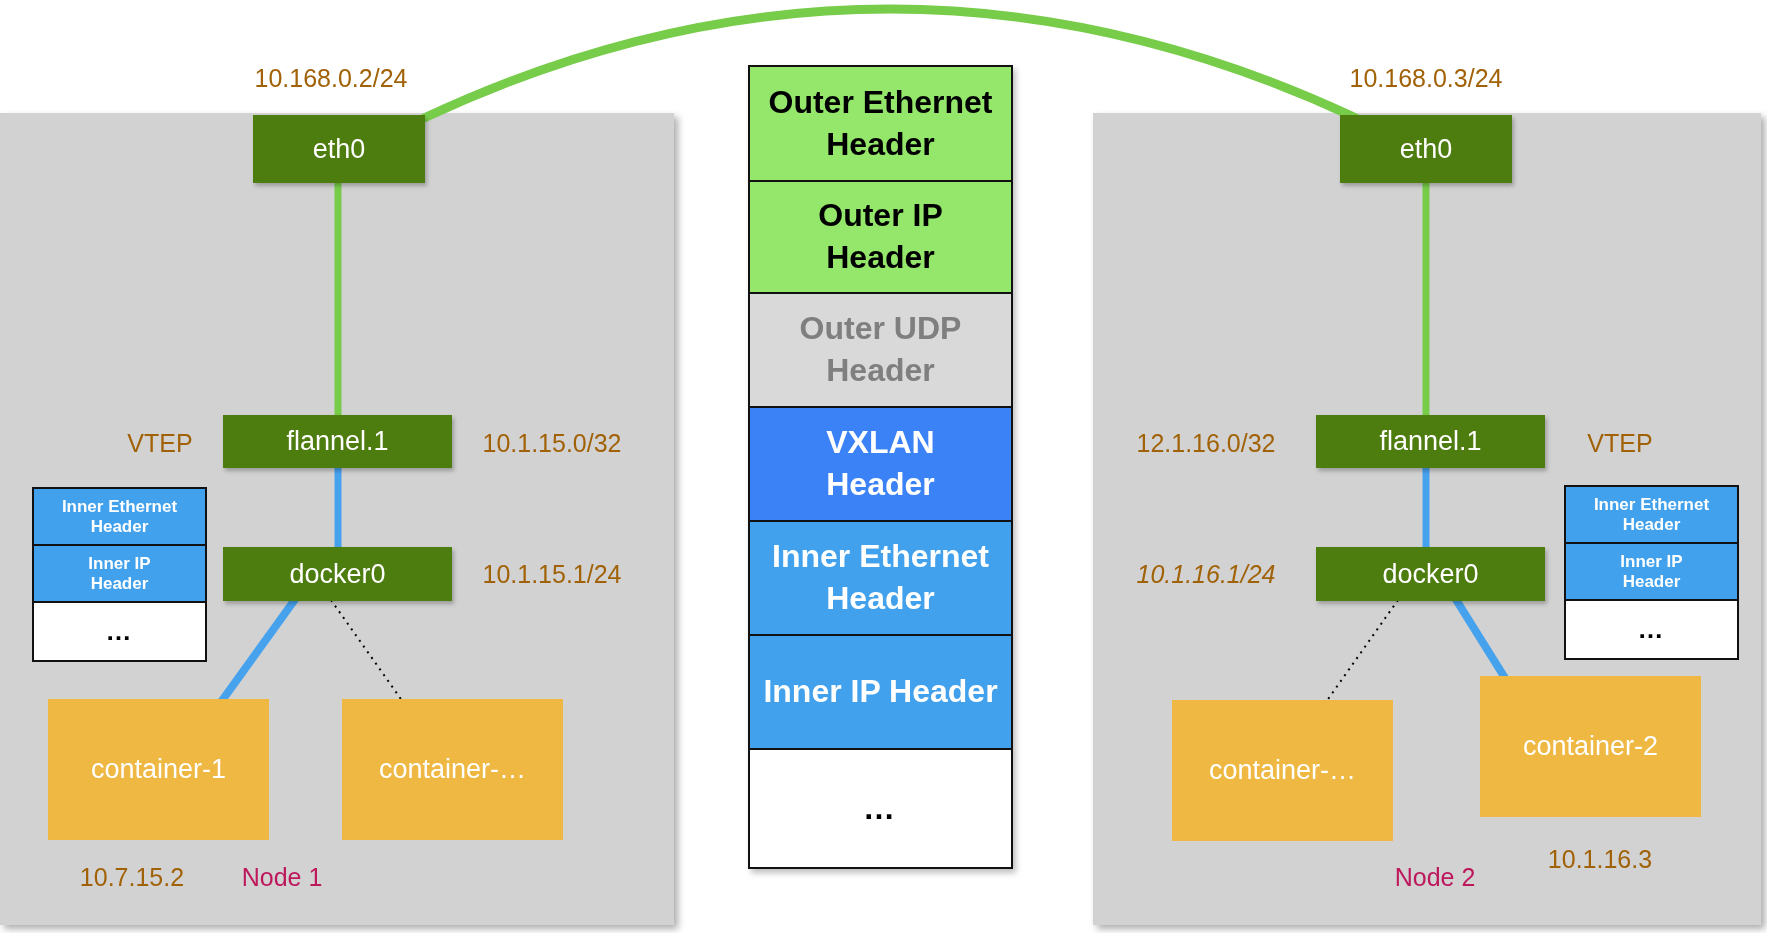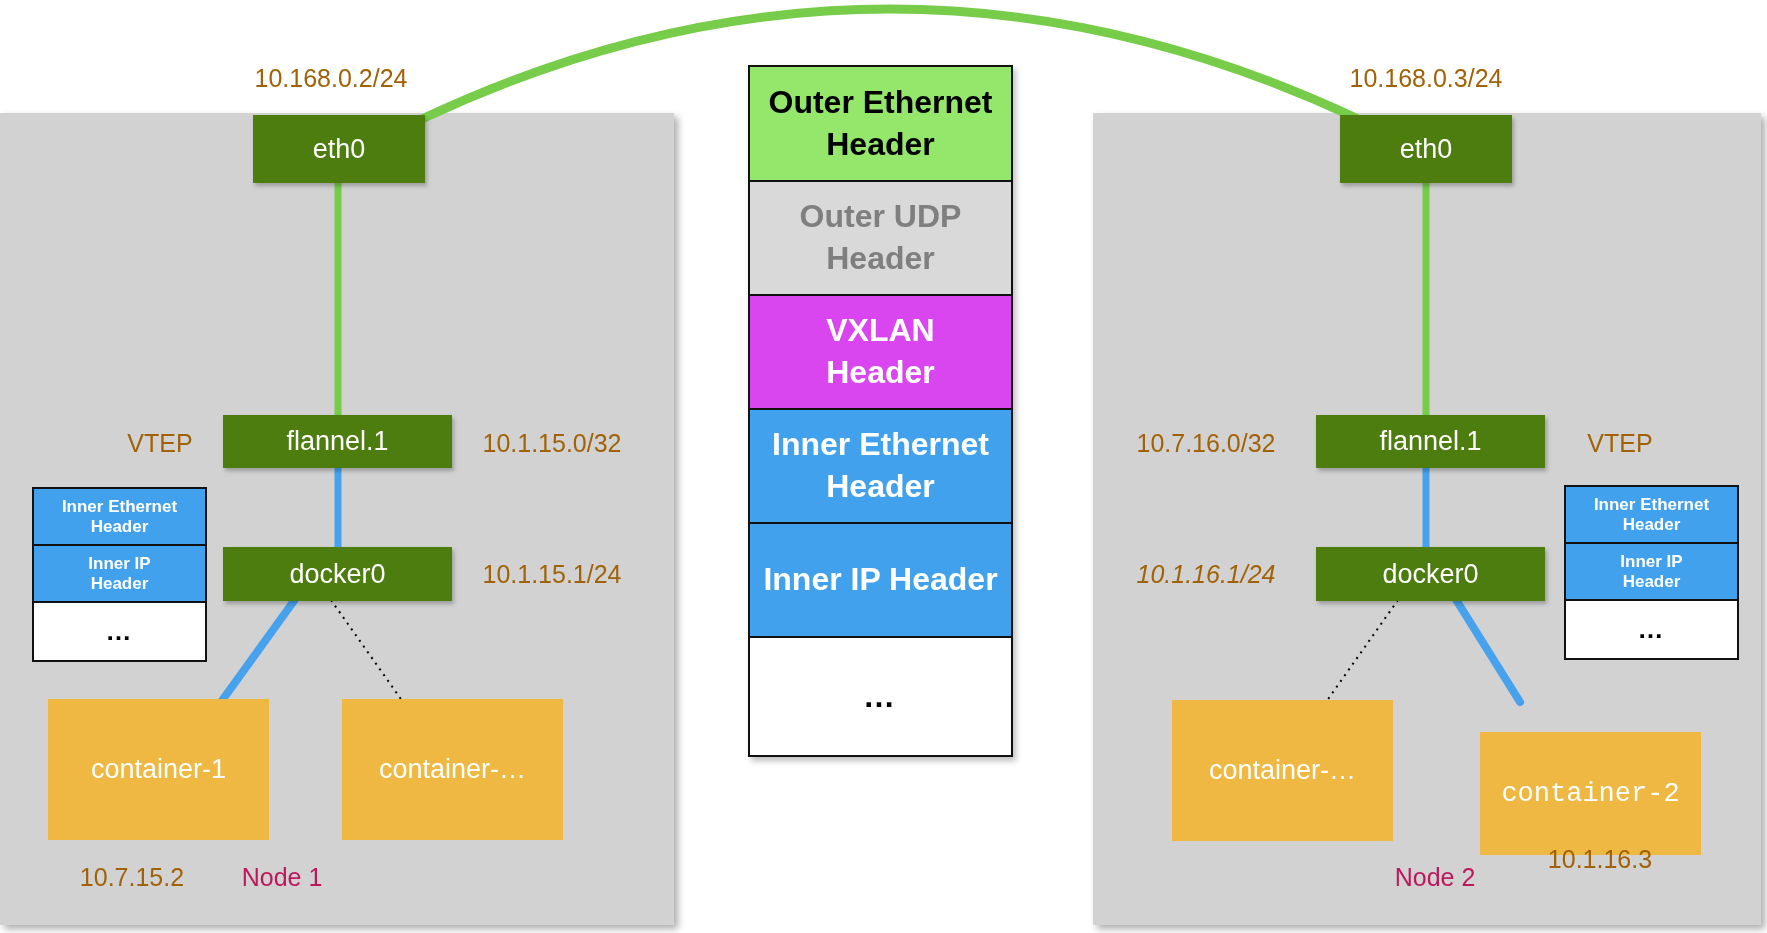--- a/index.html
+++ b/index.html
@@ -30,21 +30,21 @@
   .mini-cell.ip .txt{max-width:80px;}
   
   .pstack{border:2px solid #111;z-index:3;background:#fff;box-shadow:3px 4px 6px rgba(0,0,0,0.25);}
   .pcell{box-sizing:border-box;display:flex;align-items:center;justify-content:center;text-align:center;
          font-weight:bold;font-size:32px;line-height:1.3;border-bottom:2px solid #111;}
   .pcell:last-child{border-bottom:none;}
   .pcell .txt{max-width:235px;}
   .pcell.green{background:#94e76a;color:#000;}
   .pcell.lightgray{background:#d9d9d9;color:#7f7f7f;}
   .pcell.lightgray .txt{max-width:190px;}
-  .pcell.midgray{background:#d946ef;color:#ffffff;}
+  .pcell.midgray{background:#3b82f6;color:#ffffff;}
   .pcell.midgray .txt{max-width:135px;}
   .pcell.blue{background:#42a1ec;color:#ffffff;}
   .pcell.white{background:#ffffff;color:#000;font-size:32px;letter-spacing:3px;}
 </style>
 </head>
 <body>
 
 <div id="canvas">
 
   <div class="abs node" style="left:0;top:113px;width:674px;height:812px;"></div>
@@ -87,58 +87,61 @@
   <div class="abs container-box" style="left:48px;top:699px;width:221px;height:141px;">container-1</div>
   <div class="abs container-box" style="left:342px;top:699px;width:221px;height:141px;">container-…</div>
 
   <div class="abs lbl" style="left:42px;top:862px;width:180px;height:30px;">10.7.15.2</div>
   <div class="abs lbl white" style="left:192px;top:862px;width:180px;height:30px;">Node 1</div>
 
   <div class="abs pstack" style="left:748px;top:65px;width:261px;">
     <div class="pcell green" style="height:115px;">
         <span class="txt">Outer Ethernet Header</span>
       </div>
+    <div class="pcell green" style="height:112px;">
+        <span class="txt">Outer IP Header</span>
+      </div>
     <div class="pcell lightgray" style="height:114px;align-items:center;">
         <span class="txt">Outer UDP Header</span>
       </div>
     <div class="pcell midgray" style="height:114px;">
         <span class="txt">VXLAN Header</span>
       </div>
     <div class="pcell blue" style="height:114px;">
         <span class="txt">Inner Ethernet Header</span>
       </div>
     <div class="pcell blue" style="height:114px;">
         <span class="txt">Inner IP Header</span>
       </div>
     <div class="pcell white" style="height:117px;">
         <span>…</span>
       </div>
   </div>
 
   <div class="abs lbl" style="left:1336px;top:62px;width:180px;height:32px;">10.168.0.3/24</div>
   <div class="abs iface" style="left:1340px;top:115px;width:172px;height:68px;">eth0</div>
 
-  <div class="abs lbl" style="left:1116px;top:428px;width:180px;height:30px;">10.7.16.0/32</div>
+  <div class="abs lbl" style="left:1116px;top:428px;width:180px;height:30px;">12.1.16.0/32</div>
   <div class="abs iface" style="left:1316px;top:415px;width:229px;height:53px;">flannel.1</div>
   <div class="abs lbl" style="left:1560px;top:428px;width:120px;height:30px;">VTEP</div>
 
   <div class="abs lbl" style="left:1116px;top:559px;width:180px;height:30px;font-style:italic;">10.1.16.1/24</div>
   <div class="abs iface" style="left:1316px;top:547px;width:229px;height:54px;">docker0</div>
 
   <div class="abs mini-stack" style="left:1564px;top:485px;width:171px;">
     <div class="mini-cell blue">
         <span class="txt">Inner Ethernet Header</span>
       </div>
     <div class="mini-cell blue ip">
         <span class="txt">Inner IP Header</span>
       </div>
     <div class="mini-cell white">
         <span>…</span>
       </div>
   </div>
 
   <div class="abs container-box" style="left:1172px;top:700px;width:221px;height:141px;">container-…</div>
-  <div class="abs container-box" style="left:1480px;top:732px;width:221px;height:123px;font-family:Liberation Mono, monospace;">container-2</div>
+  <div class="abs container-box" style="left:1480px;top:676px;width:221px;height:141px;">container-2</div>
 
   <div class="abs lbl white" style="left:1345px;top:862px;width:180px;height:30px;">Node 2</div>
   <div class="abs lbl" style="left:1510px;top:844px;width:180px;height:30px;">10.1.16.3</div>
 
 </div>
 
 </body></html>

